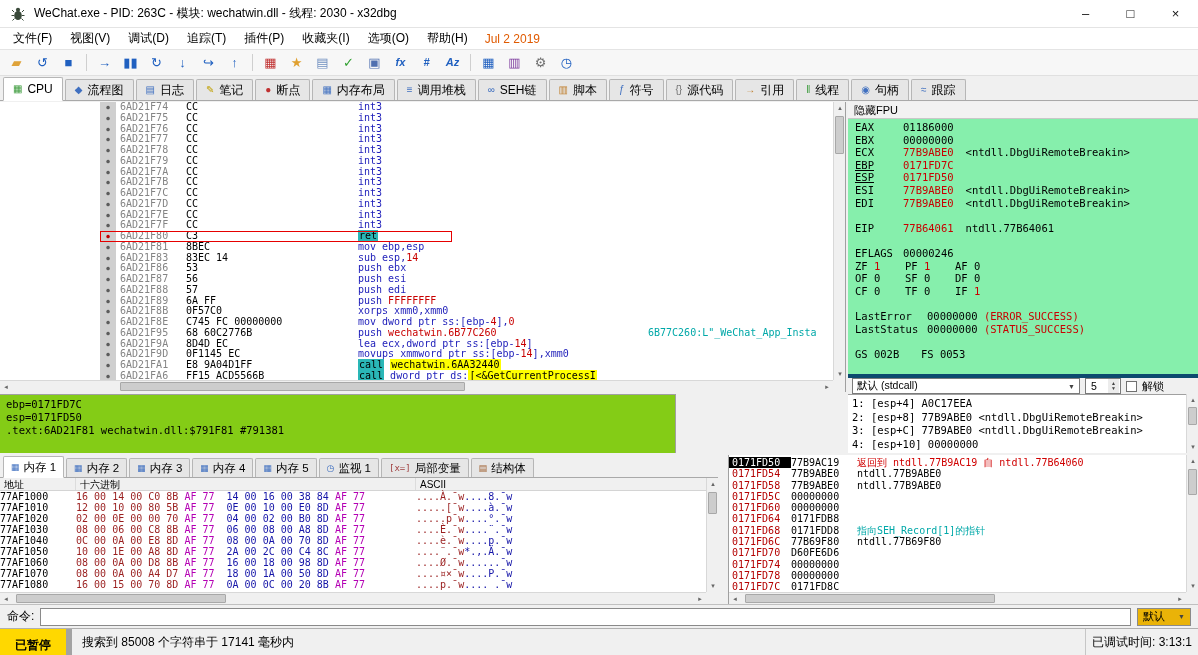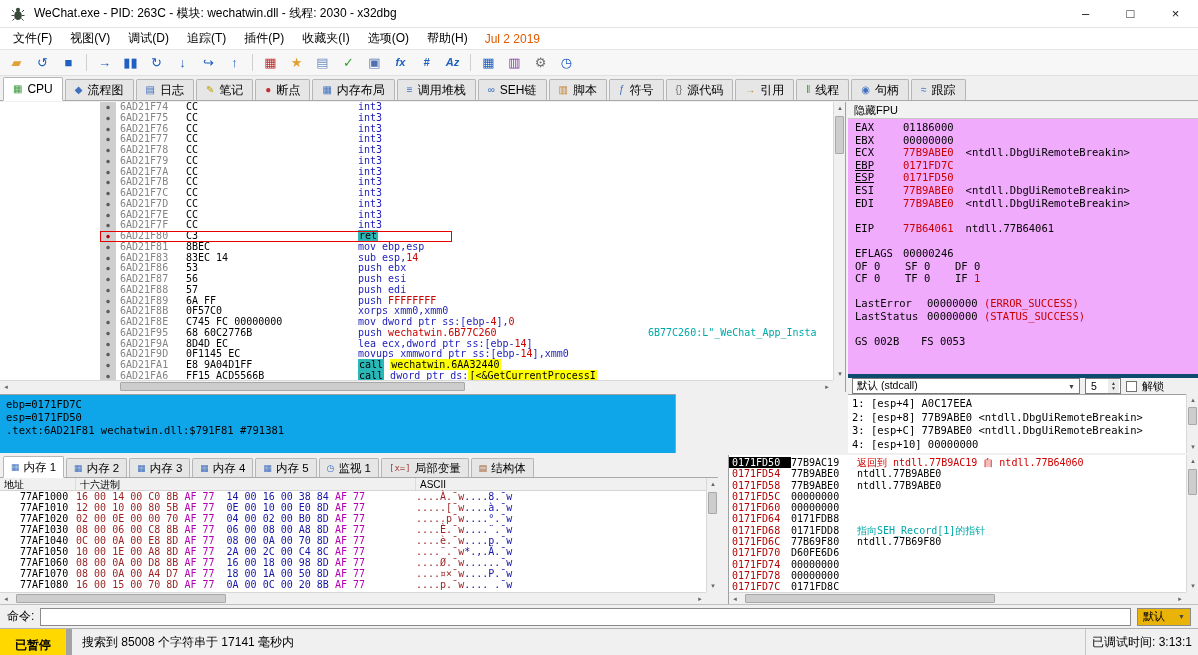--- a/index.html
+++ b/index.html
@@ -53,25 +53,25 @@
 .vscroll{position:absolute;width:12px;background:#f0f0f0;border-left:1px solid #d8d8d8;display:flex;flex-direction:column}
 .hscroll{position:absolute;height:12px;background:#f0f0f0;border-top:1px solid #d8d8d8;display:flex}
 .sarrow{width:12px;height:12px;flex:none;font-size:7px;color:#666;display:flex;align-items:center;justify-content:center}
 .strack{flex:1;position:relative}
 .sthumb{position:absolute;background:#cdcdcd;border:1px solid #a8a8a8;border-radius:1px}
 .vscroll .sthumb{left:1px;right:1px}
 .hscroll .sthumb{top:1px;bottom:1px}
 .scorner{position:absolute;width:12px;height:12px;right:0;bottom:0;background:#f0f0f0}
 
 
-.infopane{position:absolute;top:394px;left:0;width:676px;height:59px;background:#0ea5e9;border-top:1px solid #a0a0a0;border-right:1px solid #a0a0a0;padding:3px 6px}
+.infopane{position:absolute;top:394px;left:0;width:676px;height:59px;background:#84cc16;border-top:1px solid #a0a0a0;border-right:1px solid #a0a0a0;padding:3px 6px}
 .infoline{font-size:10.5px;line-height:13px;white-space:pre}
 
 
-.regpane{position:absolute;top:102px;left:848px;right:0;height:272px;background:#f0abfc;overflow:hidden}
+.regpane{position:absolute;top:102px;left:848px;right:0;height:272px;background:#86efac;overflow:hidden}
 .fpu-btn{height:17px;background:#f2f2f2;border-bottom:1px solid #c8c8c8;font-size:11px;padding:1px 6px;width:100%;text-align:left}
 .reglist{padding:2px 0 12px 7px}
 .rline{height:12.6px;line-height:12.6px;font-size:10.5px;font-family:"DejaVu Sans Mono",monospace;white-space:pre}
 .rname{display:inline-block;width:48px}
 .rname.u{text-decoration:underline}
 .rv{color:#000}
 .rv.red{color:#c80000}
 .rnote{margin-left:12px;color:#000}
 .fgroup{display:inline-block;width:50px}
 .fgroup.wide{width:66px}
@@ -99,21 +99,21 @@
 .bicon{font-size:9px;line-height:1}
 .bicon-text{font-size:9px;font-family:"DejaVu Sans Mono",monospace}
 
 
 .dumppane{position:absolute;top:478px;left:0;width:718px;height:126px;background:#fff;overflow:hidden}
 .dumphead{display:flex;height:13px;line-height:13px;background:#f0f0f0;border-bottom:1px solid #d4d4d4;font-size:10px}
 .dh-addr{width:76px;padding-left:4px;border-right:1px solid #dcdcdc}
 .dh-hex{width:340px;padding-left:4px;border-right:1px solid #dcdcdc}
 .dh-ascii{padding-left:4px}
 .dumprow{display:flex;height:11px;line-height:11px;font-size:10px;white-space:pre}
-.du-addr{width:76px;flex:none;padding-left:20px;color:#000}
+.du-addr{width:76px;flex:none;padding-left:0;color:#000}
 .du-hex{width:340px;flex:none}
 .c-r{color:#9a1f1f}
 .c-m{color:#b400b4}
 .c-b{color:#1515a8}
 
 
 .stackpane{position:absolute;top:455px;left:728px;right:0;height:149px;background:#fff;border-left:1px solid #a0a0a0;overflow:hidden;padding-top:2px}
 .srow{display:flex;height:11.3px;line-height:11.3px;font-size:10px;white-space:pre}
 .s-addr{width:62px;flex:none;padding-left:3px;color:#b40000}
 .s-addr.sel{background:#000;color:#fff}
@@ -361,20 +361,21 @@
       <div class="rline"><span class="rname">EBX</span><span class="rv">00000000</span></div>
       <div class="rline"><span class="rname">ECX</span><span class="rv red">77B9ABE0</span><span class="rnote">&lt;ntdll.DbgUiRemoteBreakin&gt;</span></div>
       <div class="rline"><span class="rname u">EBP</span><span class="rv red">0171FD7C</span></div>
       <div class="rline"><span class="rname u">ESP</span><span class="rv red">0171FD50</span></div>
       <div class="rline"><span class="rname">ESI</span><span class="rv red">77B9ABE0</span><span class="rnote">&lt;ntdll.DbgUiRemoteBreakin&gt;</span></div>
       <div class="rline"><span class="rname">EDI</span><span class="rv red">77B9ABE0</span><span class="rnote">&lt;ntdll.DbgUiRemoteBreakin&gt;</span></div>
       <div class="rline"></div>
       <div class="rline"><span class="rname">EIP</span><span class="rv red">77B64061</span><span class="rnote">ntdll.77B64061</span></div>
       <div class="rline"></div>
       <div class="rline"><span class="rname">EFLAGS</span><span class="rv">00000246</span></div>
+      <div class="rline"><span class="fgroup"><span class="fname">ZF </span><span class="fv red">1</span></span><span class="fgroup"><span class="fname">PF </span><span class="fv red">1</span></span><span class="fgroup"><span class="fname">AF </span><span class="fv">0</span></span></div>
       <div class="rline"><span class="fgroup"><span class="fname">OF </span><span class="fv">0</span></span><span class="fgroup"><span class="fname">SF </span><span class="fv">0</span></span><span class="fgroup"><span class="fname">DF </span><span class="fv">0</span></span></div>
       <div class="rline"><span class="fgroup"><span class="fname">CF </span><span class="fv">0</span></span><span class="fgroup"><span class="fname">TF </span><span class="fv">0</span></span><span class="fgroup"><span class="fname">IF </span><span class="fv red">1</span></span></div>
       <div class="rline"></div>
       <div class="rline"><span class="lname">LastError</span><span class="rv">00000000</span><span class="lnote red"> (ERROR_SUCCESS)</span></div>
       <div class="rline"><span class="lname">LastStatus</span><span class="rv">00000000</span><span class="lnote red"> (STATUS_SUCCESS)</span></div>
       <div class="rline"></div>
       <div class="rline"><span class="fgroup wide"><span class="fname">GS </span><span class="fv">002B</span></span><span class="fgroup wide"><span class="fname">FS </span><span class="fv">0053</span></span></div>
     </div>
 </div>
 

